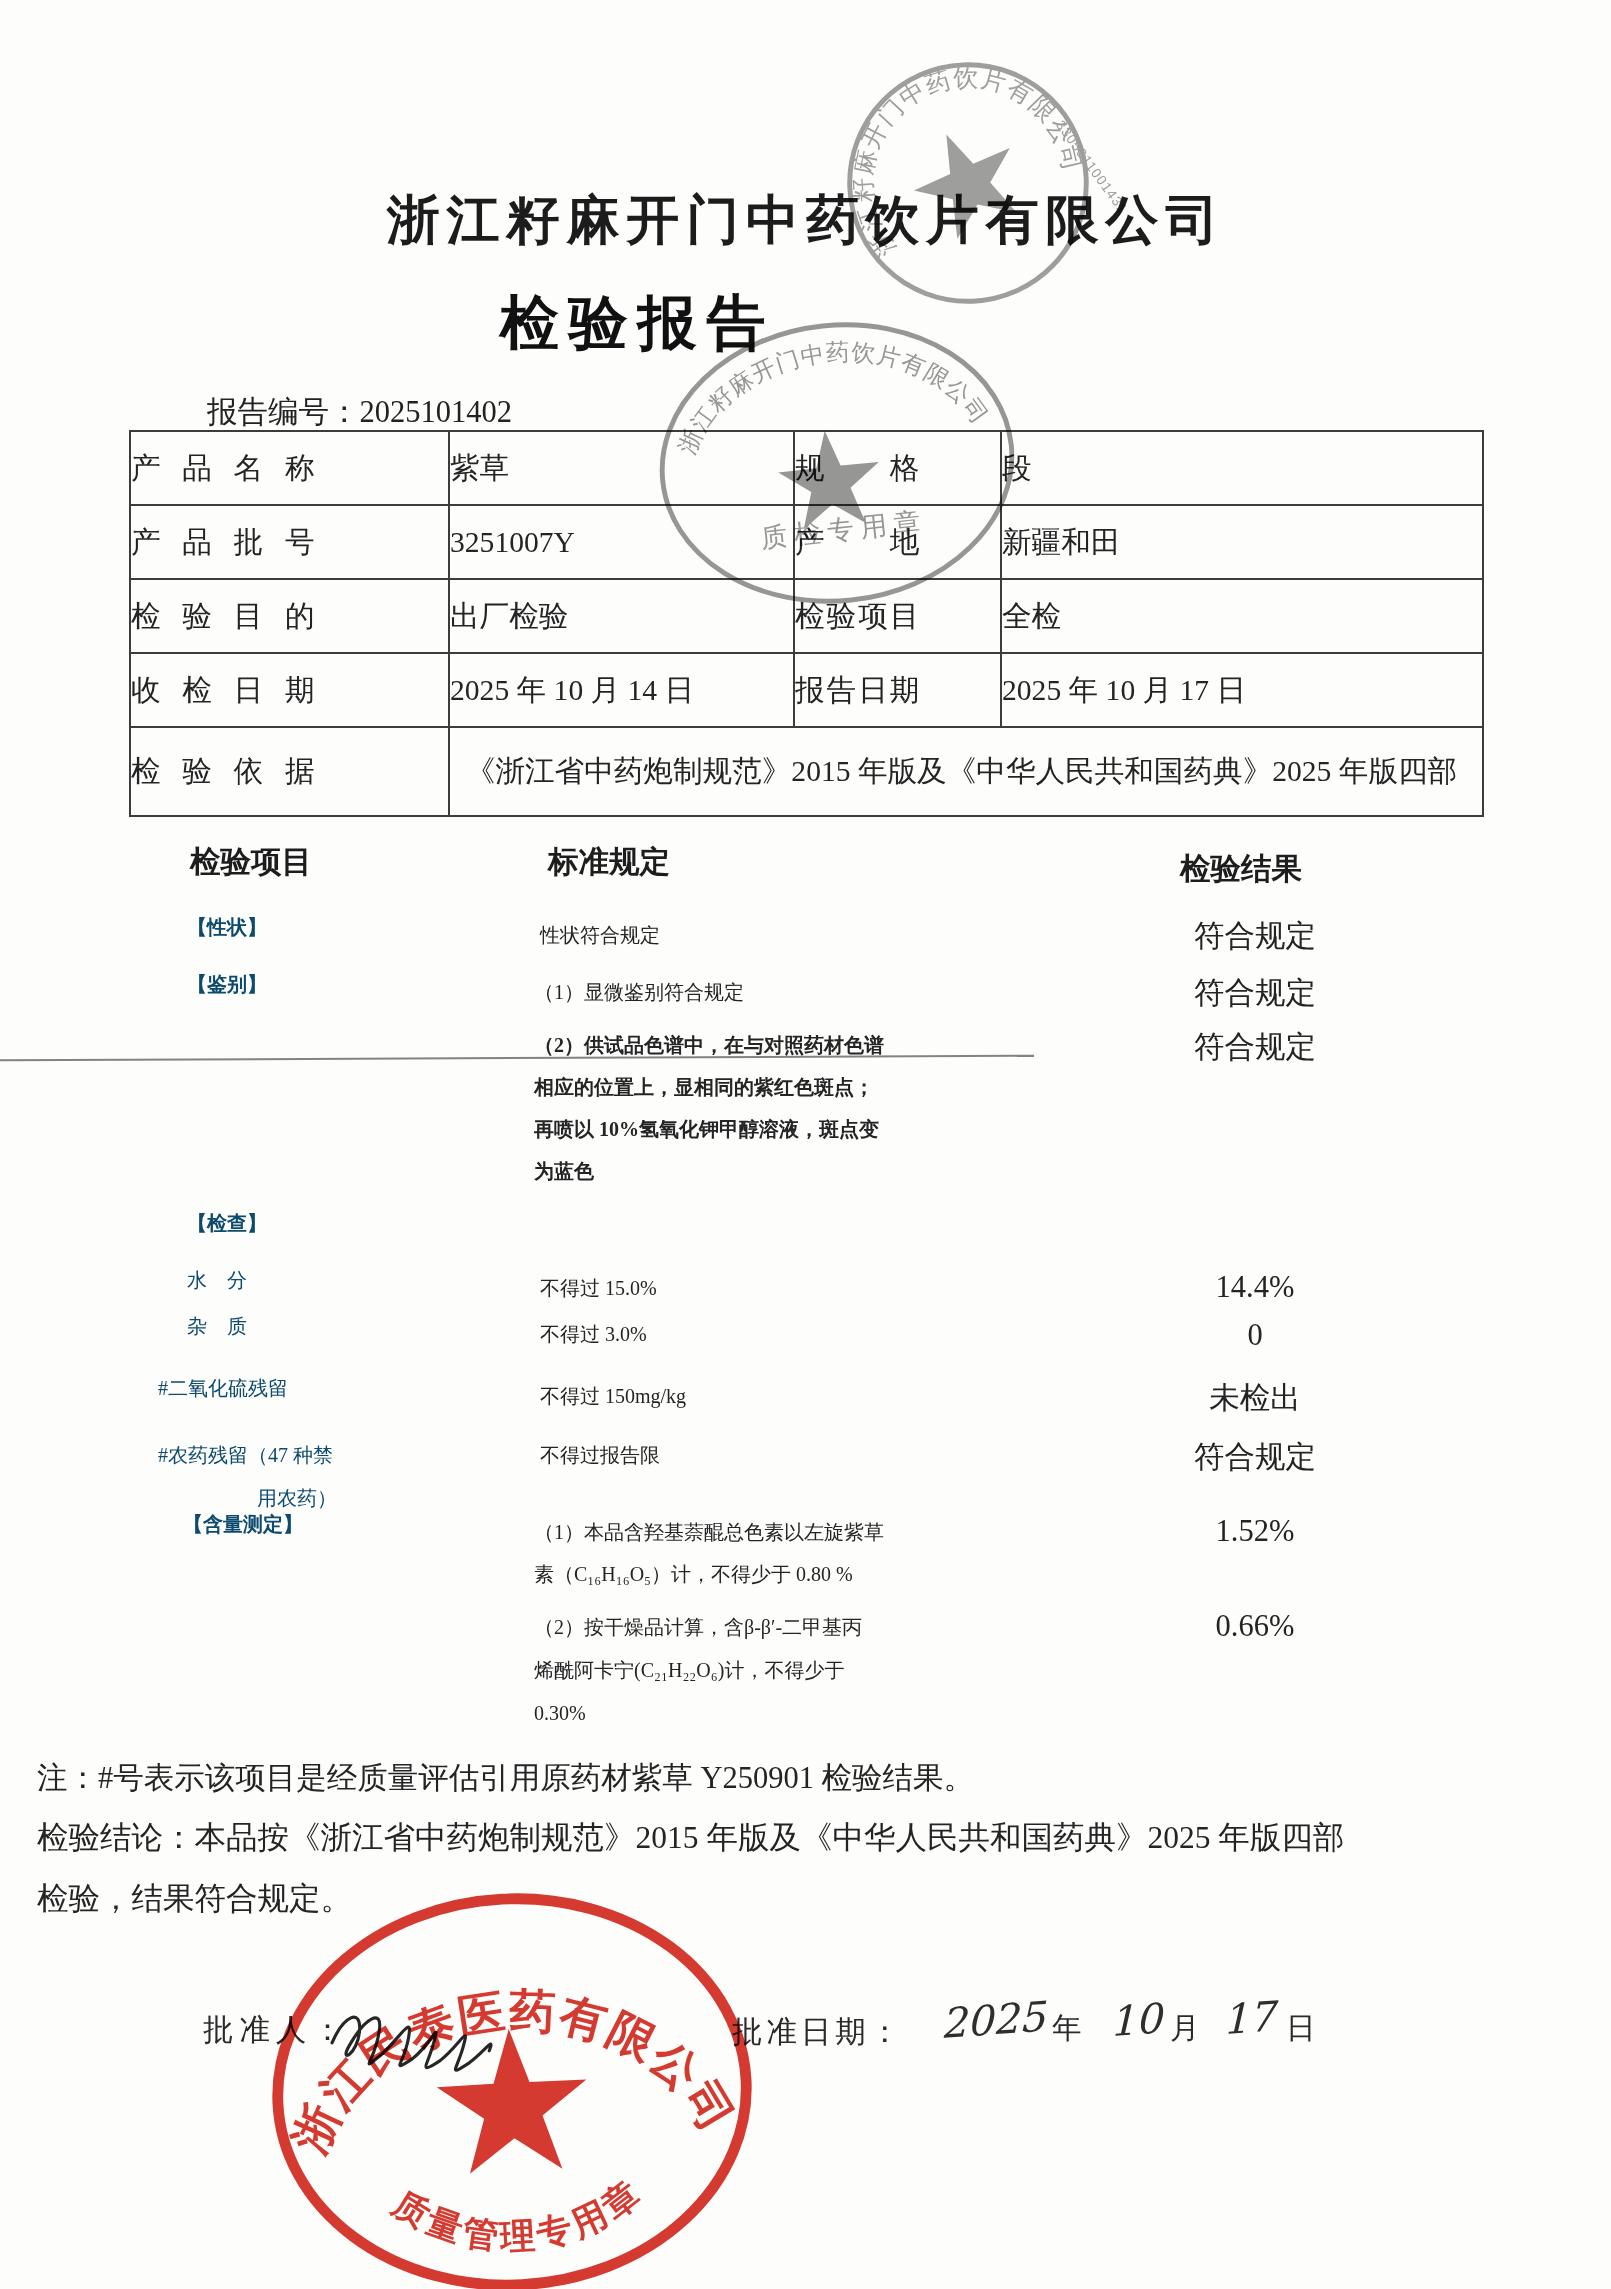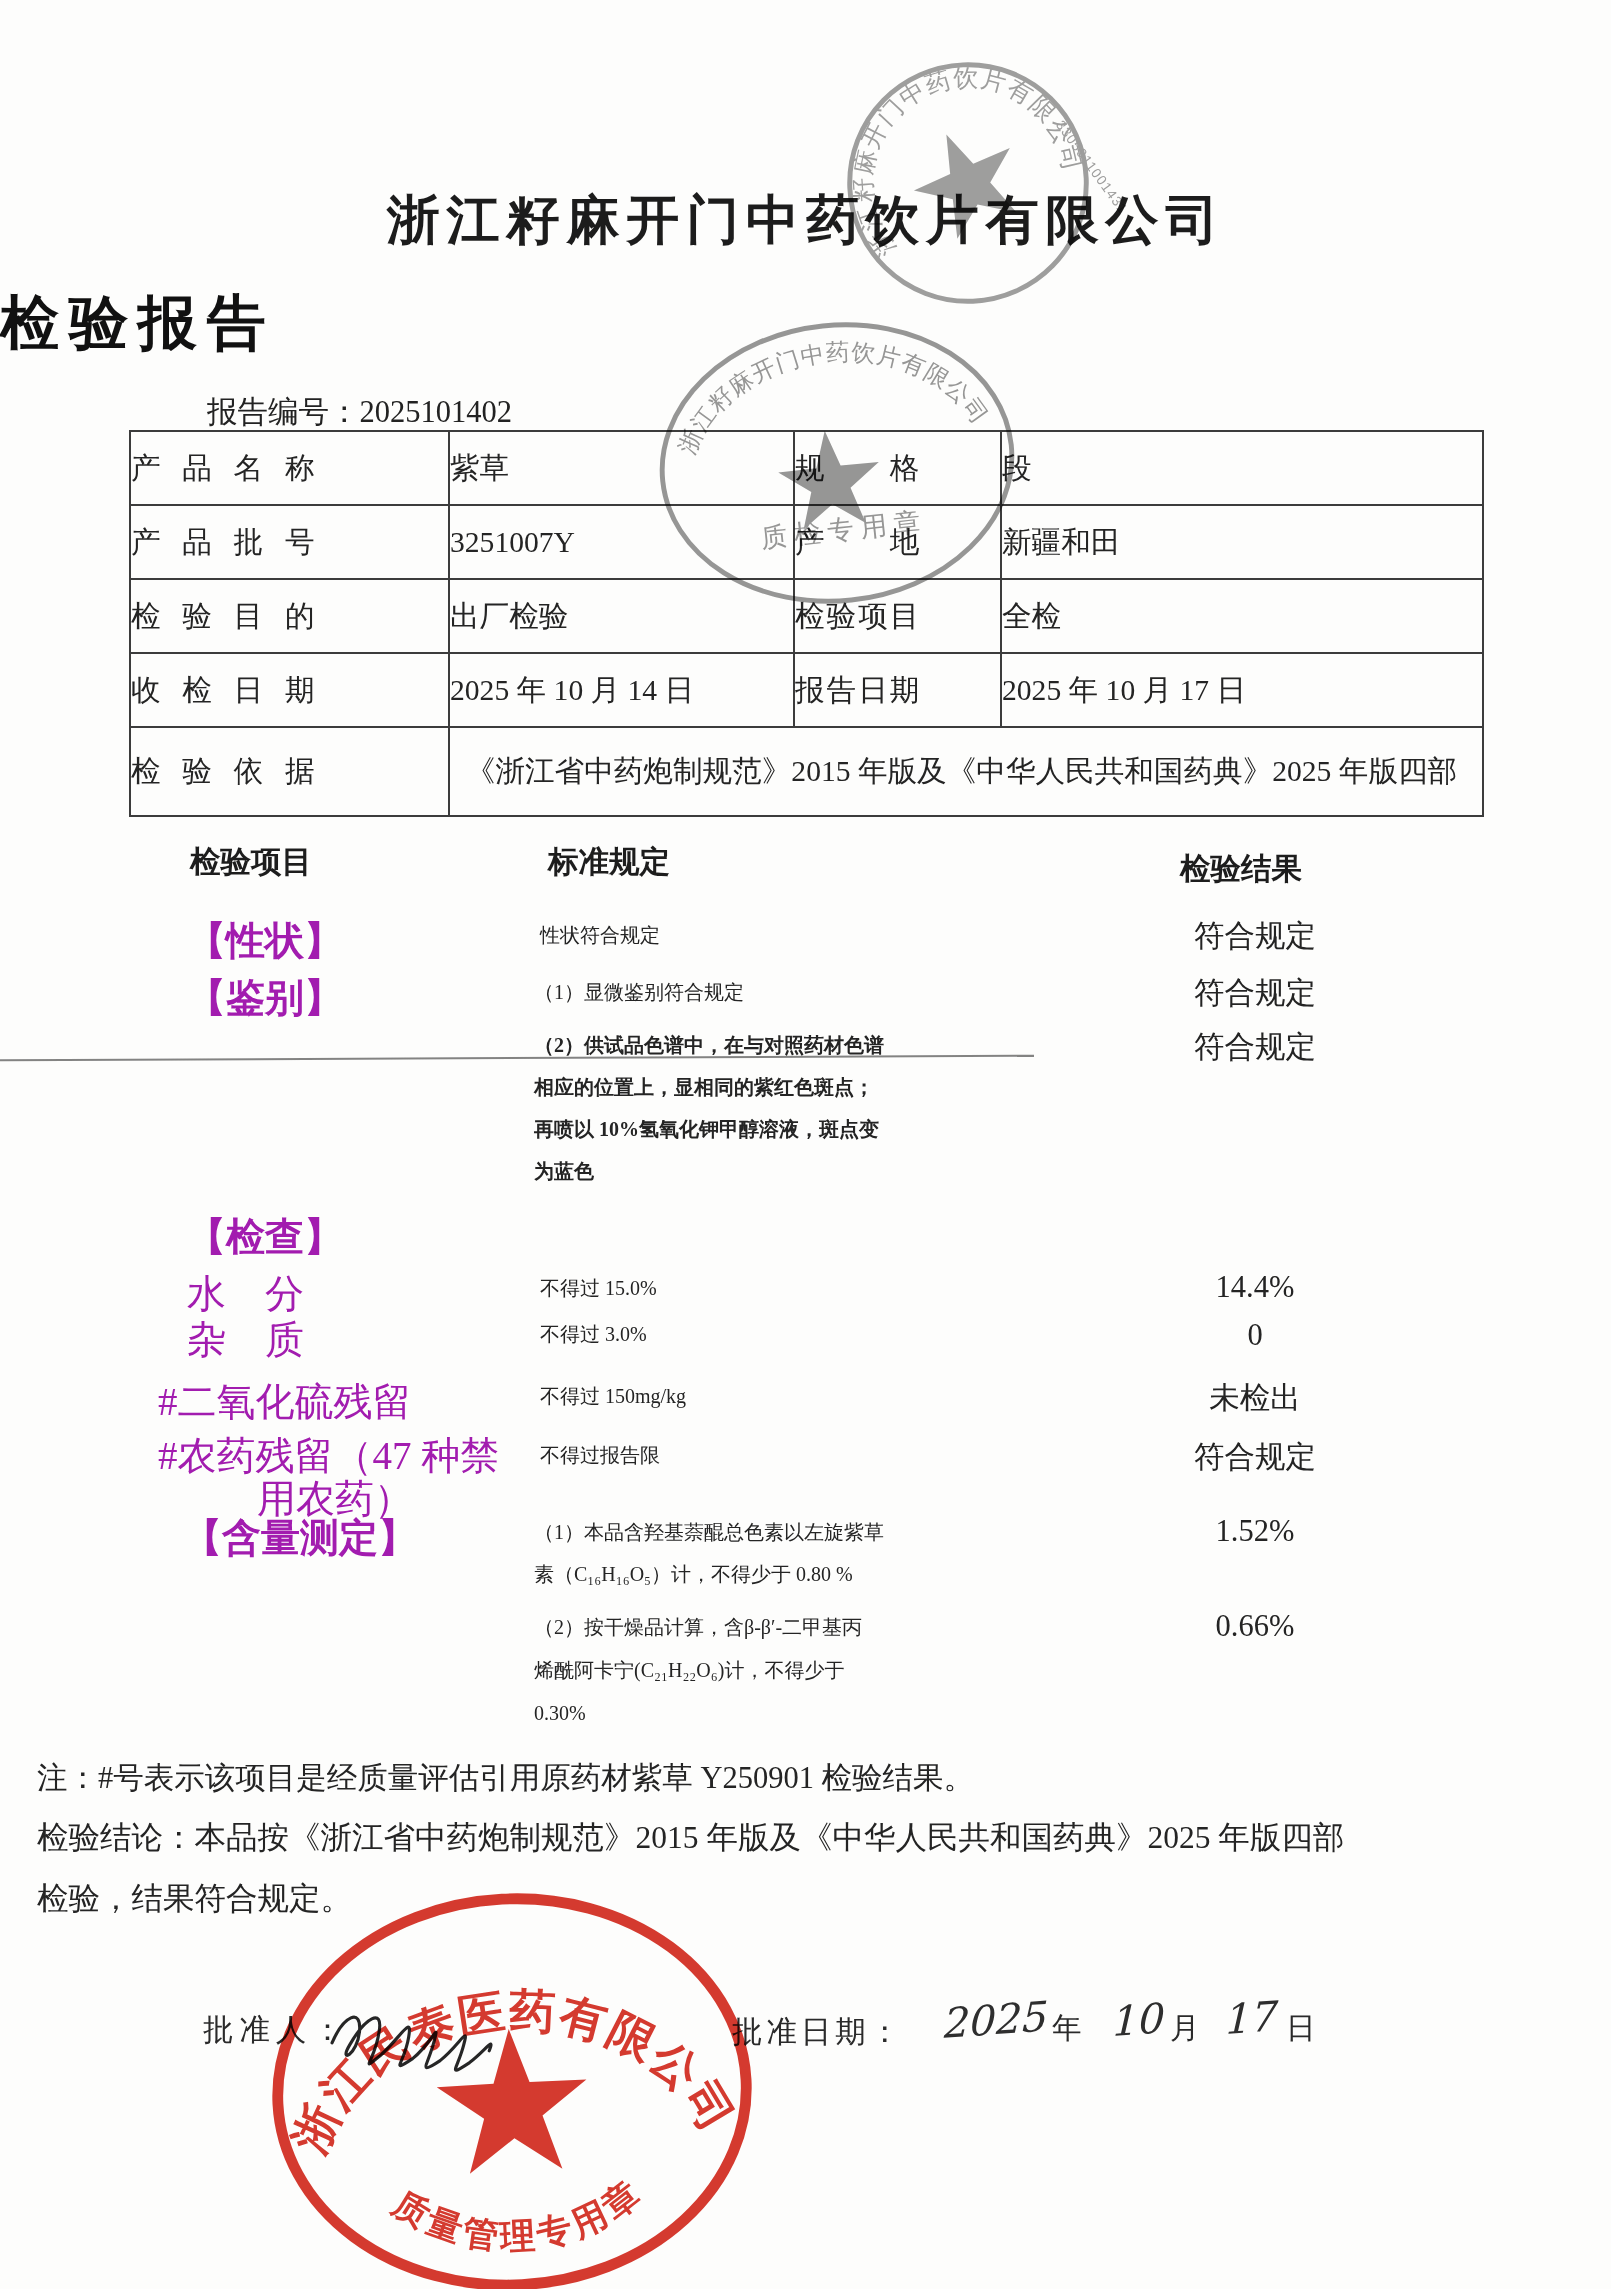--- a/index.html
+++ b/index.html
@@ -1,33 +1,33 @@
 <!DOCTYPE html>
 <html><head>
 <meta charset="utf-8">
 <style>
   html,body{margin:0;padding:0;background:#e8e8e8;}
   .page{position:relative;width:1612px;height:2289px;background:#fdfdfc;overflow:hidden;
         font-family:"Liberation Serif","DejaVu Serif",serif;color:#222;}
   .abs{position:absolute;}
   .company-title{width:1612px;text-align:center;top:185px;left:0;font-size:53px;font-weight:700;
         letter-spacing:6.9px;color:#1c1c1c;}
-  .report-title{width:1275px;text-align:left;top:284px;left:0;font-size:59px;font-weight:900;
+  .report-title{width:1275px;text-align:center;top:284px;left:0;font-size:59px;font-weight:900;
         font-family:"Liberation Sans","DejaVu Sans",sans-serif;letter-spacing:9.9px;color:#111;}
   .report-no{left:207px;top:392px;font-size:30.5px;}
   table.info{position:absolute;left:129px;top:430px;width:1351px;border-collapse:collapse;
         table-layout:fixed;font-size:29.6px;color:#242424;}
   table.info td{border:2px solid #3c3c3c;padding:0;vertical-align:middle;}
   td.l1{width:317px;padding-left:35px;letter-spacing:21.7px;}
   td.v1{width:343px;padding-left:29.6px;}
   td.l3{width:205px;text-align:left;letter-spacing:2px;}
   td.v4{width:480px;padding-left:25.6px;}
   tr.r{height:74px;} tr.rb{height:89px;}
   .res-head{font-family:"Liberation Sans","DejaVu Sans",sans-serif;font-weight:700;font-size:30.5px;color:#1d1d1d;}
-  .ri{font-size:39px;color:#a21caf;}
+  .ri{font-size:20px;color:#0c4a6e;}
   .ri.bold{font-weight:700;}
   .rs{font-size:20px;color:#242424;width:729px;white-space:pre-line;line-height:42px;}
   .rr{font-size:30.5px;color:#242424;width:296px;text-align:center;}
   .hang{padding-left:99px;text-indent:-99px;display:inline-block;width:325px;white-space:pre-line;line-height:43px;}
   .note{left:37px;top:1758px;font-size:30.5px;color:#242424;}
   .concl{font-size:31.5px;color:#242424;}
   .appr{font-size:30.5px;color:#2a2a2a;}
   .hand{font-family:"DejaVu Serif",serif;font-style:italic;font-size:41px;color:#2e2e2e;
         display:inline-block;transform:rotate(-4deg) skewX(-6deg);}
   .unit{font-size:29.6px;color:#2a2a2a;}

